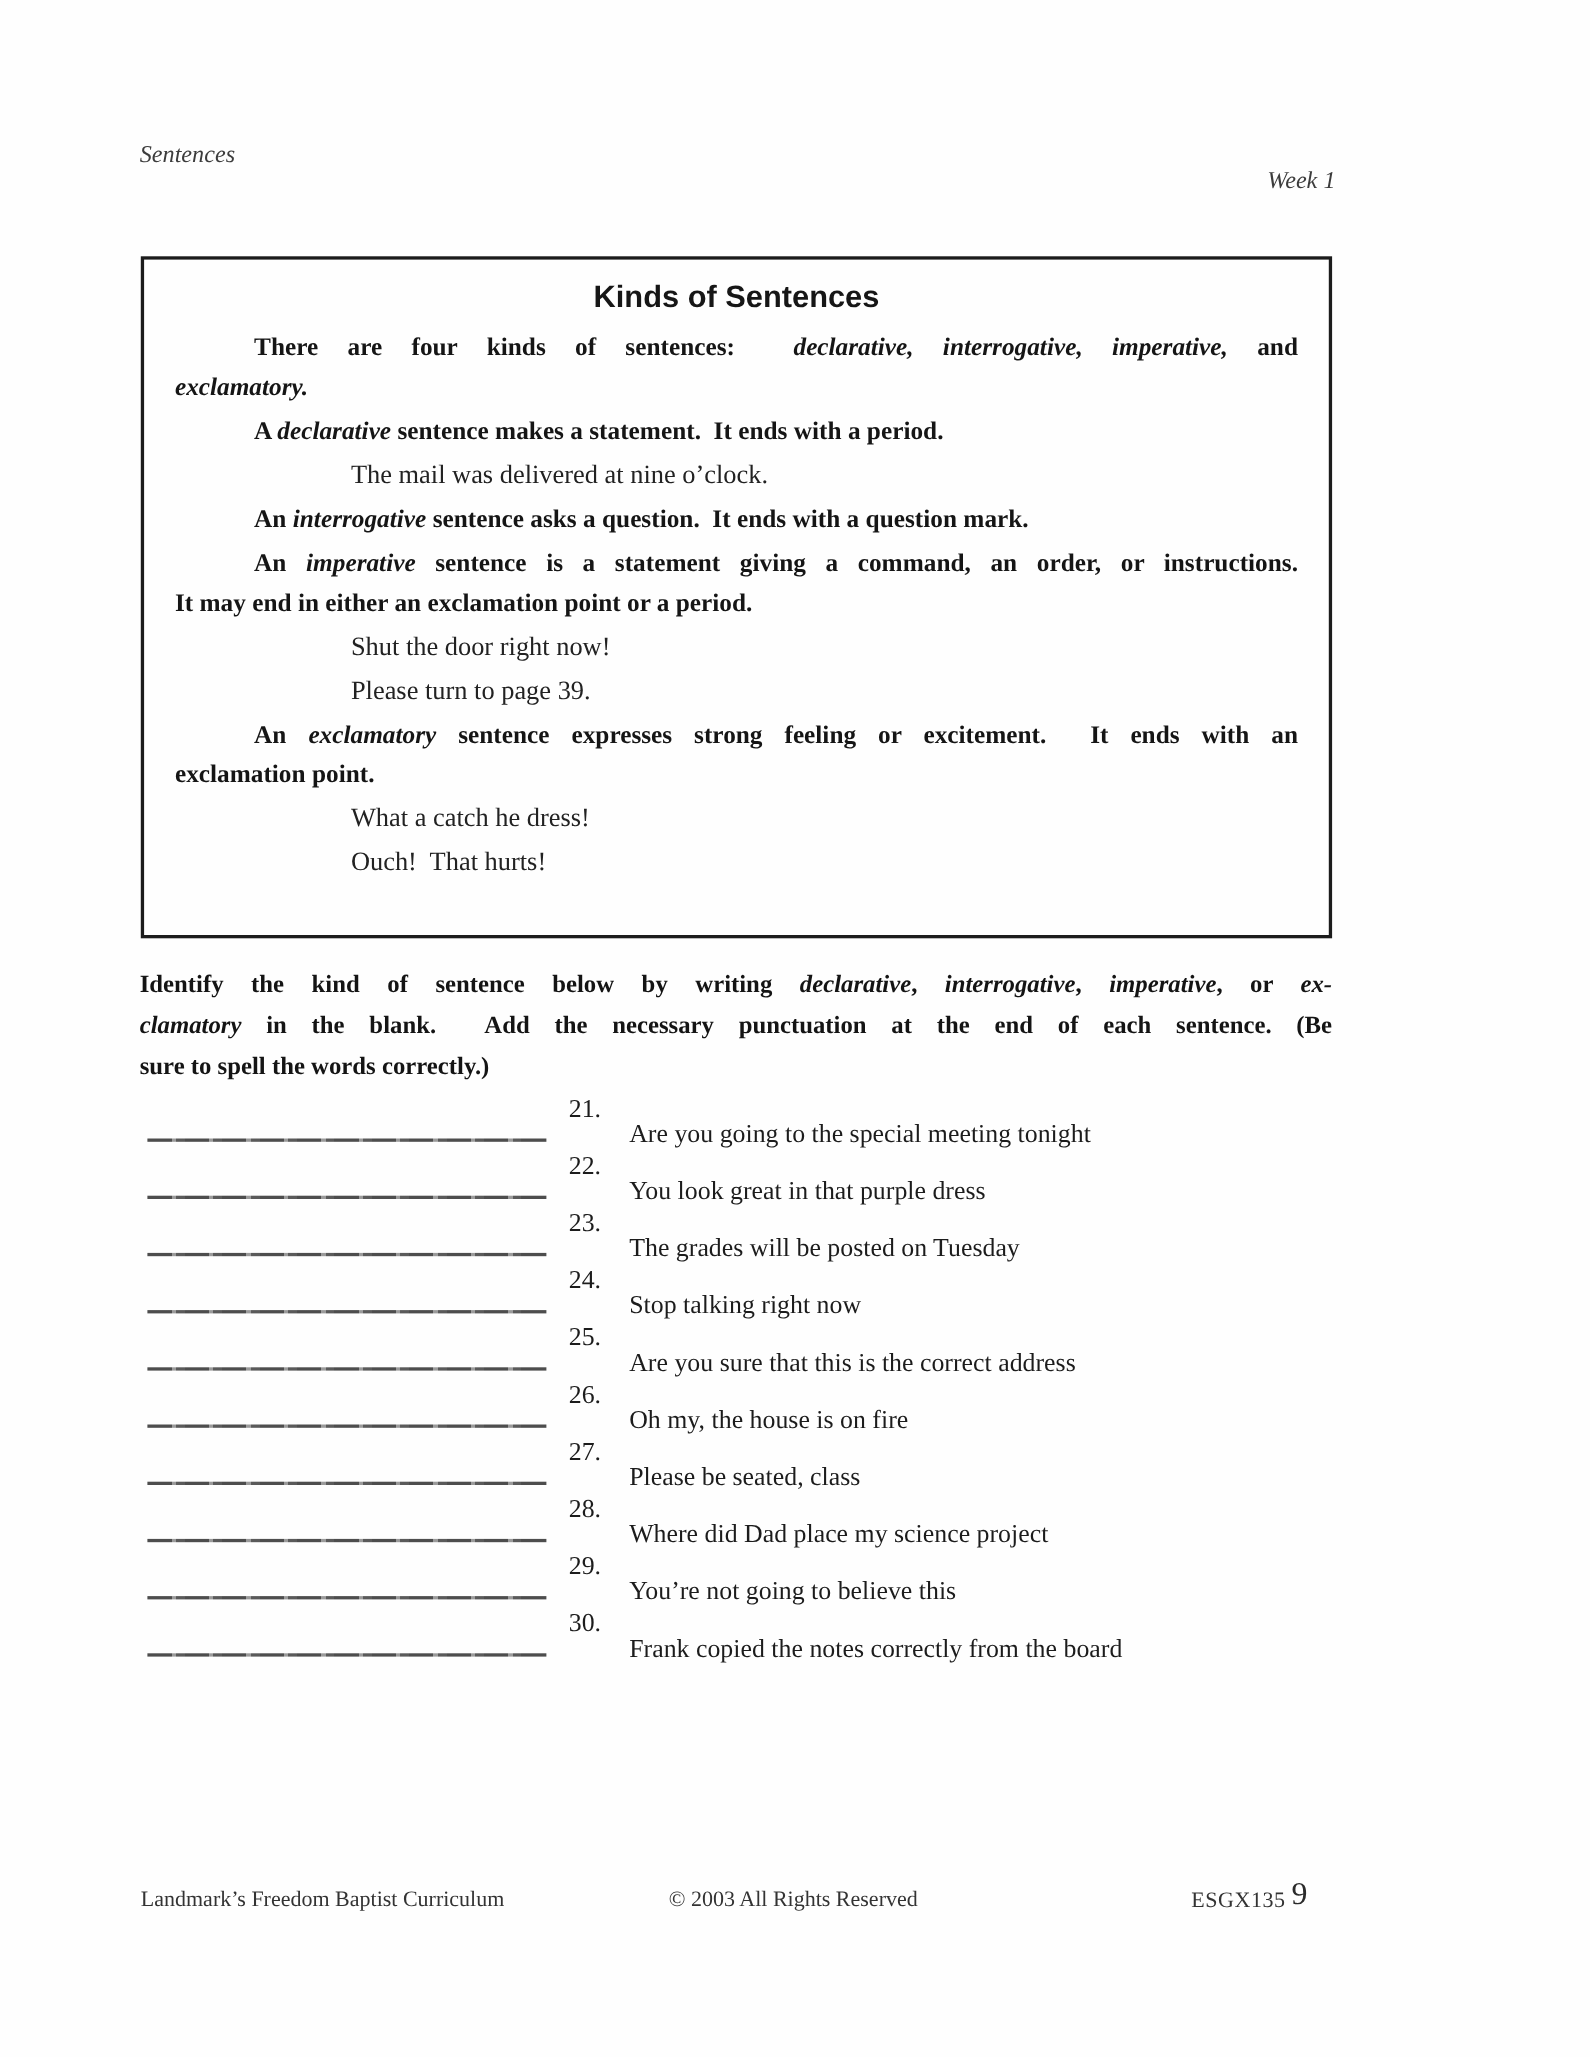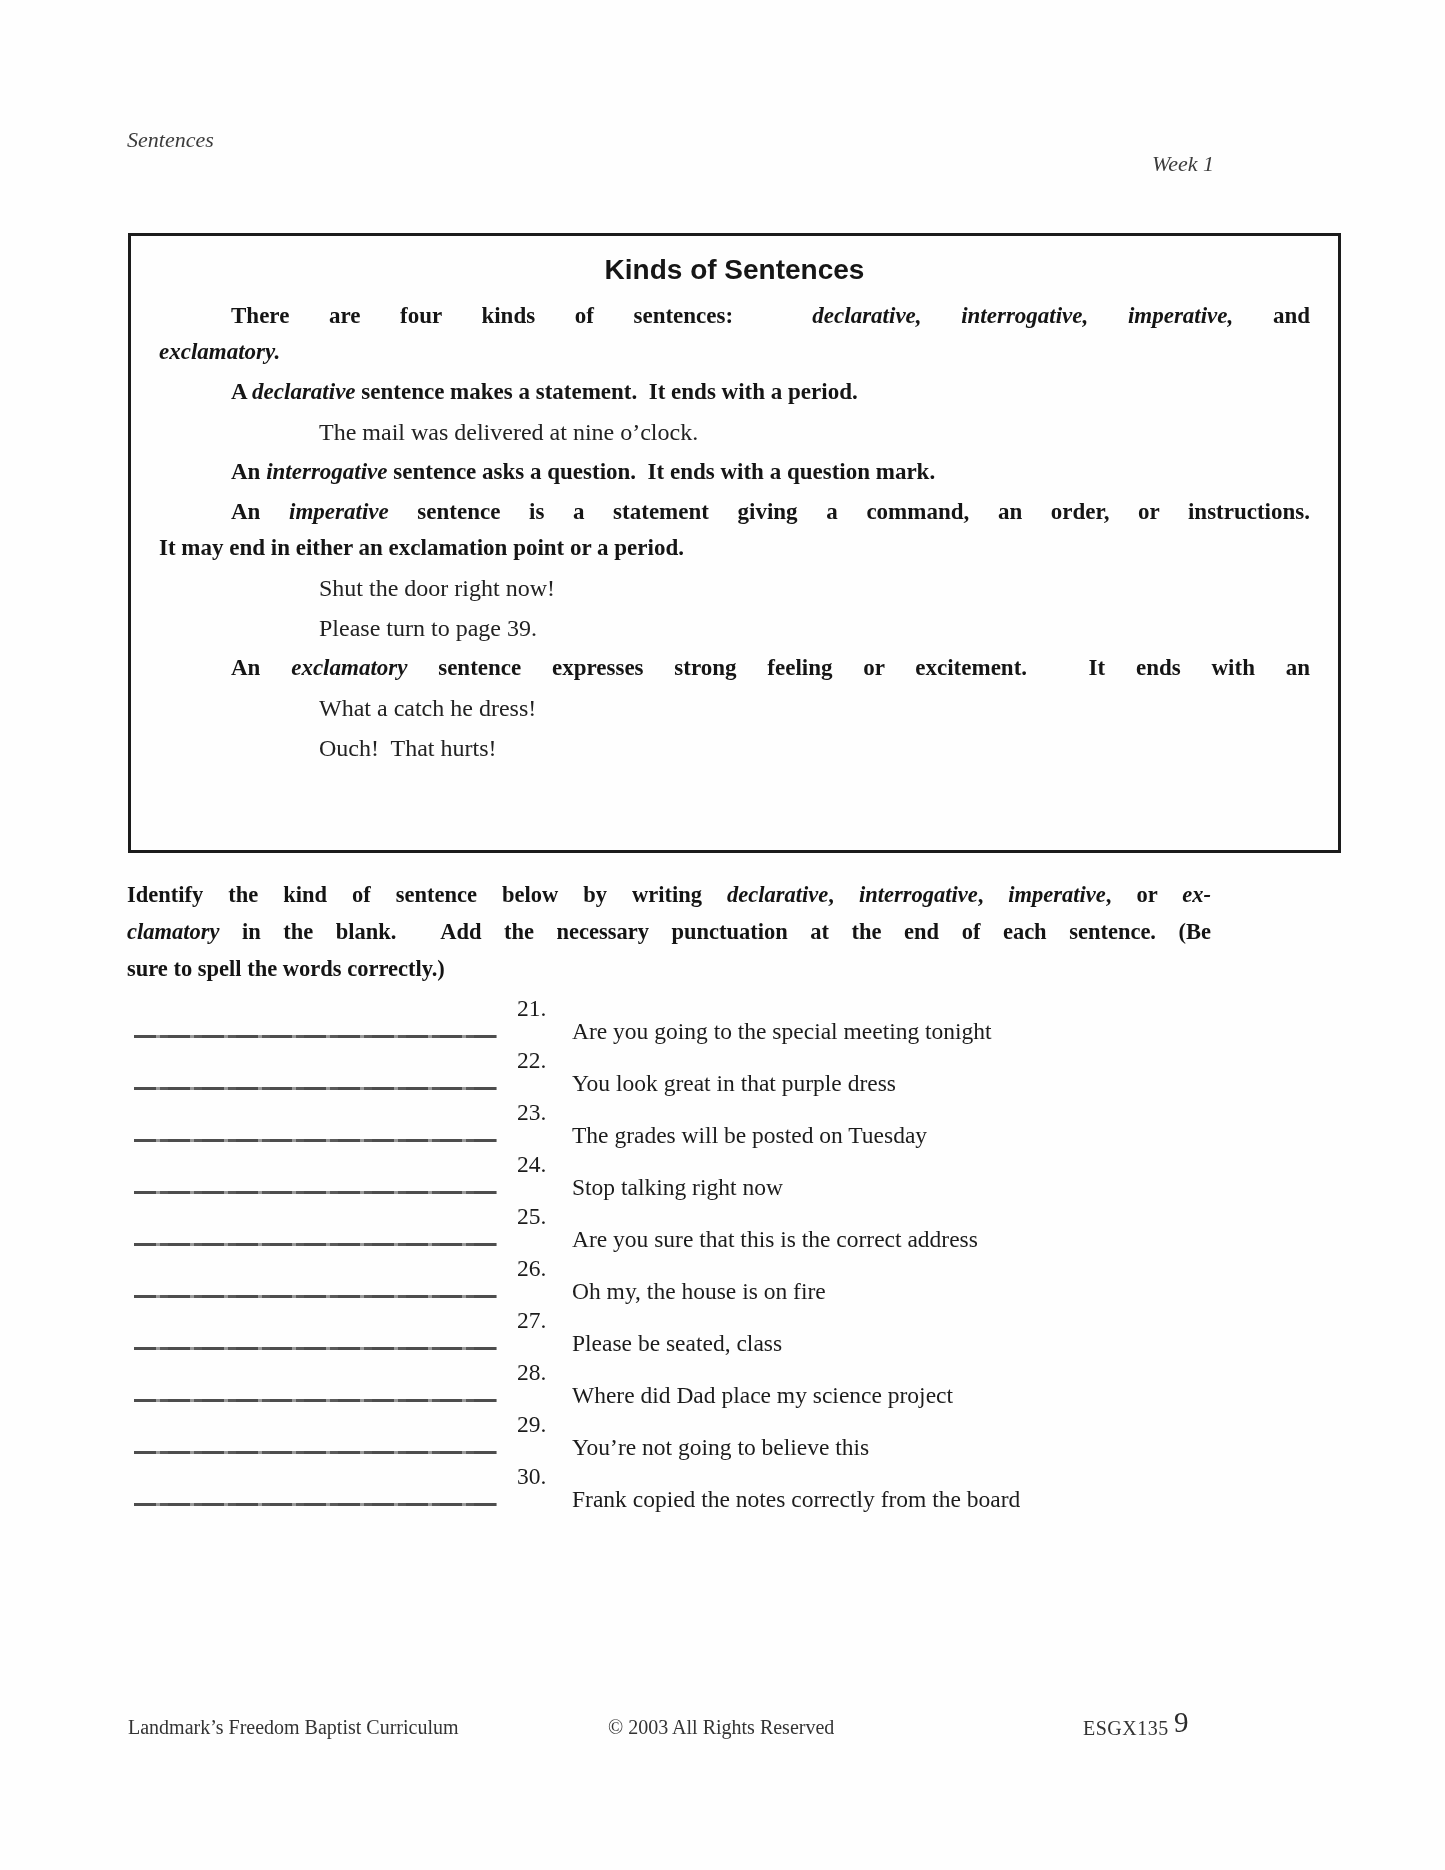--- a/index.html
+++ b/index.html
@@ -13,21 +13,21 @@
   }
 
   
   .hdr { position: absolute; top: 127px; font-style: italic; font-size: 22px; color: #3c3c3c; }
   .hdr-left  { left: 127px; }
   .hdr-right { left: 1152px; margin-top: 24px; }
 
   
   .rule-box {
     position: absolute; left: 128px; top: 233px;
-    width: 1213px; height: 620px;
+    width: 1083px; height: 620px;
     border: 3px solid #1c1c1c;
     box-sizing: border-box;
     padding: 14px 28px 0 28px;
   }
   .box-title {
     text-align: center;
     font-family: "Liberation Sans", sans-serif;
     font-weight: bold;
     font-size: 28px;
     color: #161616;
@@ -77,20 +77,21 @@
   <p class="ex">The mail was delivered at nine o’clock.</p>
 
   <p class="bp deft indent"><span>An </span><span class="it">interrogative</span><span> sentence asks a question.&nbsp; It ends with a question mark.</span></p>
 
   <p class="bp deft just indent"><span>An </span><span class="it">imperative</span><span> sentence is a statement giving a command, an order, or instructions.</span></p>
   <p class="bp">It may end in either an exclamation point or a period.</p>
   <p class="ex">Shut the door right now!</p>
   <p class="ex">Please turn to page 39.</p>
 
   <p class="bp deft just indent"><span>An </span><span class="it">exclamatory</span><span> sentence expresses strong feeling or excitement.&nbsp; It ends with an</span></p>
+  <p class="bp">exclamation point.</p>
   <p class="ex">What a catch he dress!</p>
   <p class="ex">Ouch!&nbsp; That hurts!</p>
 </div>
 
 <div class="instr">
   <p class="ip just"><span>Identify the kind of sentence below by writing </span><span class="it">declarative</span><span>, </span><span class="it">interrogative</span><span>, </span><span class="it">imperative</span><span>, or </span><span class="it">ex-</span></p>
   <p class="ip just"><span class="it">clamatory</span><span> in the blank.&nbsp; Add the necessary punctuation at the end of each sentence. (Be</span></p>
   <p class="ip">sure to spell the words correctly.)</p>
 </div>
 

